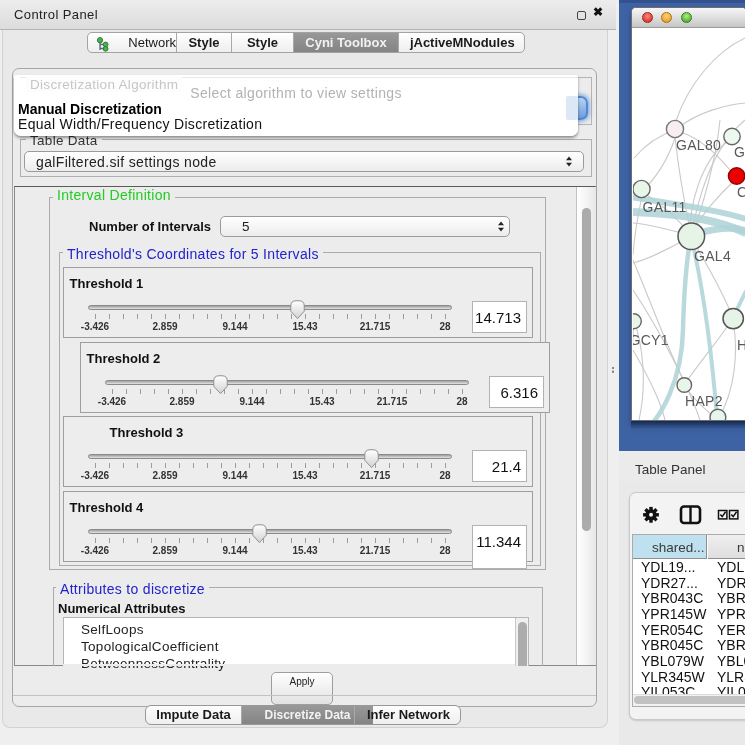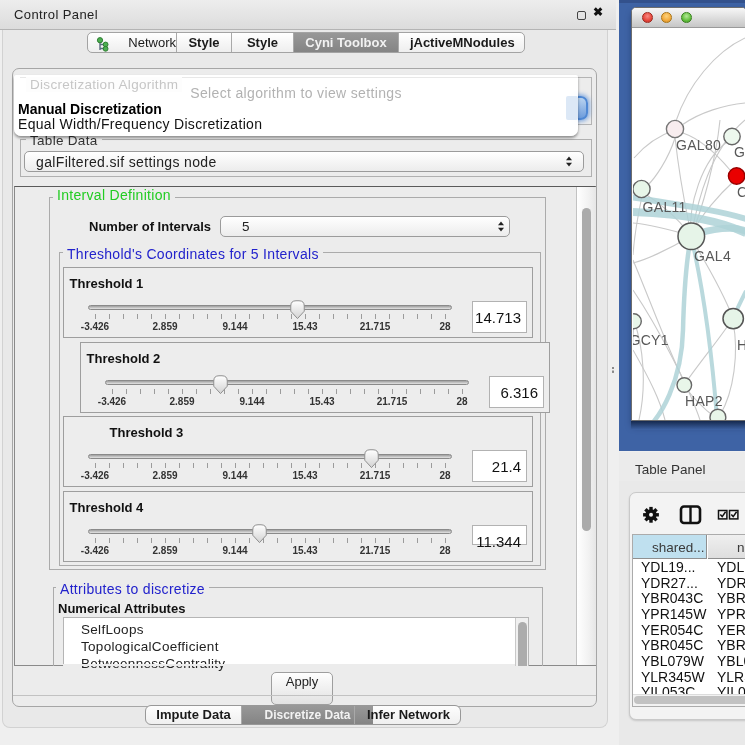--- a/index.html
+++ b/index.html
@@ -143,34 +143,34 @@
 <div style="position:absolute;left:381px;top:53px;transform:translateX(-50%);font-size:10px;font-weight:bold;color:#333;">28</div>
 <svg style="position:absolute;left:188.0px;top:32px;" width="15" height="20" viewBox="0 0 15 20">
 <path d="M0.75,6 Q0.75,0.75 6,0.75 L9,0.75 Q14.25,0.75 14.25,6 L14.25,11.2 L7.5,18.6 L0.75,11.2 Z" fill="url(#tg4)" stroke="#8f8f8f" stroke-width="1"></path>
 <defs>
           <linearGradient id="tg4" x1="0" y1="0" x2="0" y2="1">
             <stop offset="0" stop-color="#ffffff"></stop>
             <stop offset="1" stop-color="#d2d2d2"></stop>
           </linearGradient>
         </defs>
 </svg>
-<div style="position:absolute;left:408px;top:33px;width:55px;height:20px;background:#fff;border:1px solid #b2b2b2;font-size:15px;color:#111;text-align:right;line-height:32px;padding-right:5px;">11.344</div>
+<div style="position:absolute;left:408px;top:33px;width:55px;height:44px;background:#fff;border:1px solid #b2b2b2;font-size:15px;color:#111;text-align:right;line-height:32px;padding-right:5px;">11.344</div>
 </div>
 
   <div class="abs" style="left:53px;top:587px;width:490px;height:79px;border:1px solid #ababab;border-bottom:none;"></div>
   <div class="abs" style="left:56px;top:581px;background:#ececec;padding:0 4px;font-size:14px;letter-spacing:0.3px;color:#2222cc;">Attributes to discretize</div>
   <div class="abs" style="left:58px;top:601px;font-size:13px;font-weight:bold;color:#111;">Numerical Attributes</div>
 
   <div class="abs" style="left:63px;top:617px;width:466px;height:49px;border:1px solid #b5b5b5;border-bottom:none;background:#fff;"></div>
   <div class="abs" style="left:515px;top:618px;width:13px;height:48px;background:#f0f0f0;border-left:1px solid #c8c8c8;"></div>
   <div class="abs" style="left:518px;top:622px;width:9px;height:44px;background:#acacac;border-radius:4.5px 4.5px 0 0;"></div>
   <div class="abs" style="left:81px;top:621px;font-size:13.5px;letter-spacing:0.3px;color:#222;line-height:17.2px;">SelfLoops<br>TopologicalCoefficient<br>BetweennessCentrality</div>
   <div class="abs" style="left:63px;top:664px;width:452px;height:2px;background:#ececec;"></div>
 
-  <div class="abs" style="left:271px;top:672px;width:62px;height:33px;background:linear-gradient(#fefefe,#e2e2e2);border:1px solid #9e9e9e;border-radius:5px;text-align:center;font-size:13px;color:#222;line-height:18px;">Apply</div>
+  <div class="abs" style="left:271px;top:672px;width:62px;height:33px;background:linear-gradient(#fefefe,#e2e2e2);border:1px solid #9e9e9e;border-radius:5px;text-align:center;font-size:10px;color:#222;line-height:18px;">Apply</div>
   <div class="abs" style="left:13px;top:695px;width:583px;height:1px;background:#c2c2c2;"></div>
 
   <div class="abs" id="bottabs" style="left:145px;top:705px;width:316px;height:19.5px;">
       <div class="abs" style="left:0;top:0;width:316px;height:19.5px;border:1px solid #989898;border-radius:6px;background:linear-gradient(#fdfdfd,#efefef);overflow:hidden;">
 <div style="position:absolute;left:0px;top:0;width:95px;height:19.5px;text-align:center;font-size:13px;font-weight:bold;line-height:18px;color:#1a1a1a;">Impute Data</div>
 <div style="position:absolute;left:95px;top:0;width:132px;height:19.5px;text-align:center;font-size:12px;font-weight:bold;line-height:18px;background:linear-gradient(#989898,#828282);color:#f2f2f2;border-left:1px solid #a9a9a9;">Discretize Data</div>
 <div style="position:absolute;left:208px;top:0;width:108px;height:19.5px;text-align:center;font-size:13px;font-weight:bold;line-height:18px;color:#1a1a1a;border-left:1px solid #a9a9a9;">Infer Network</div>
 </div>
     </div>
 

